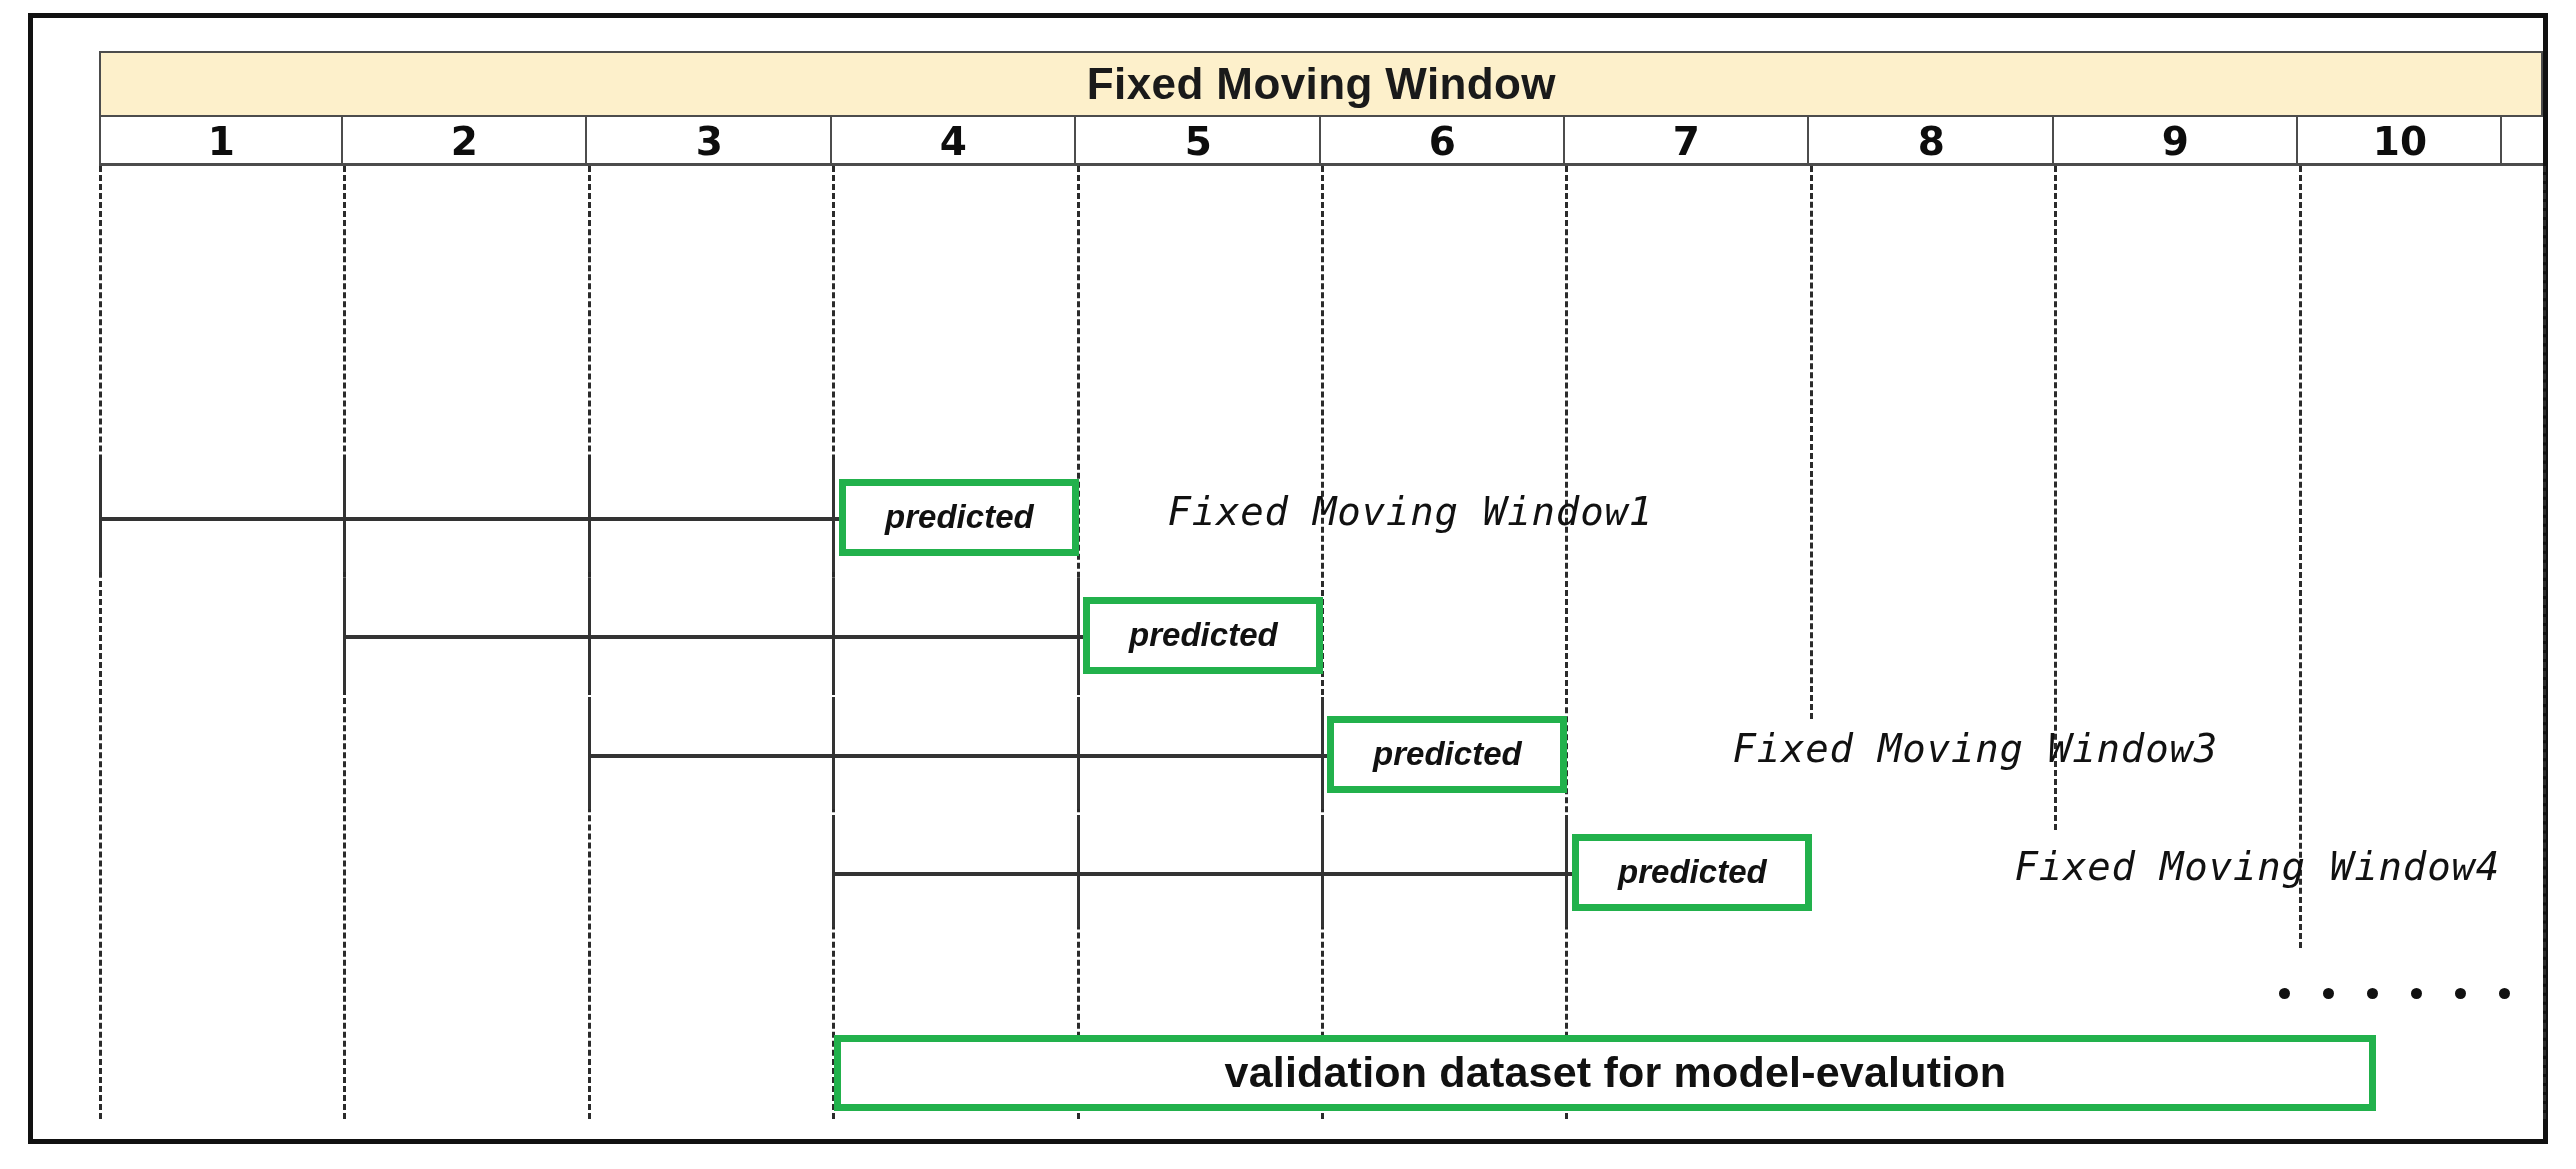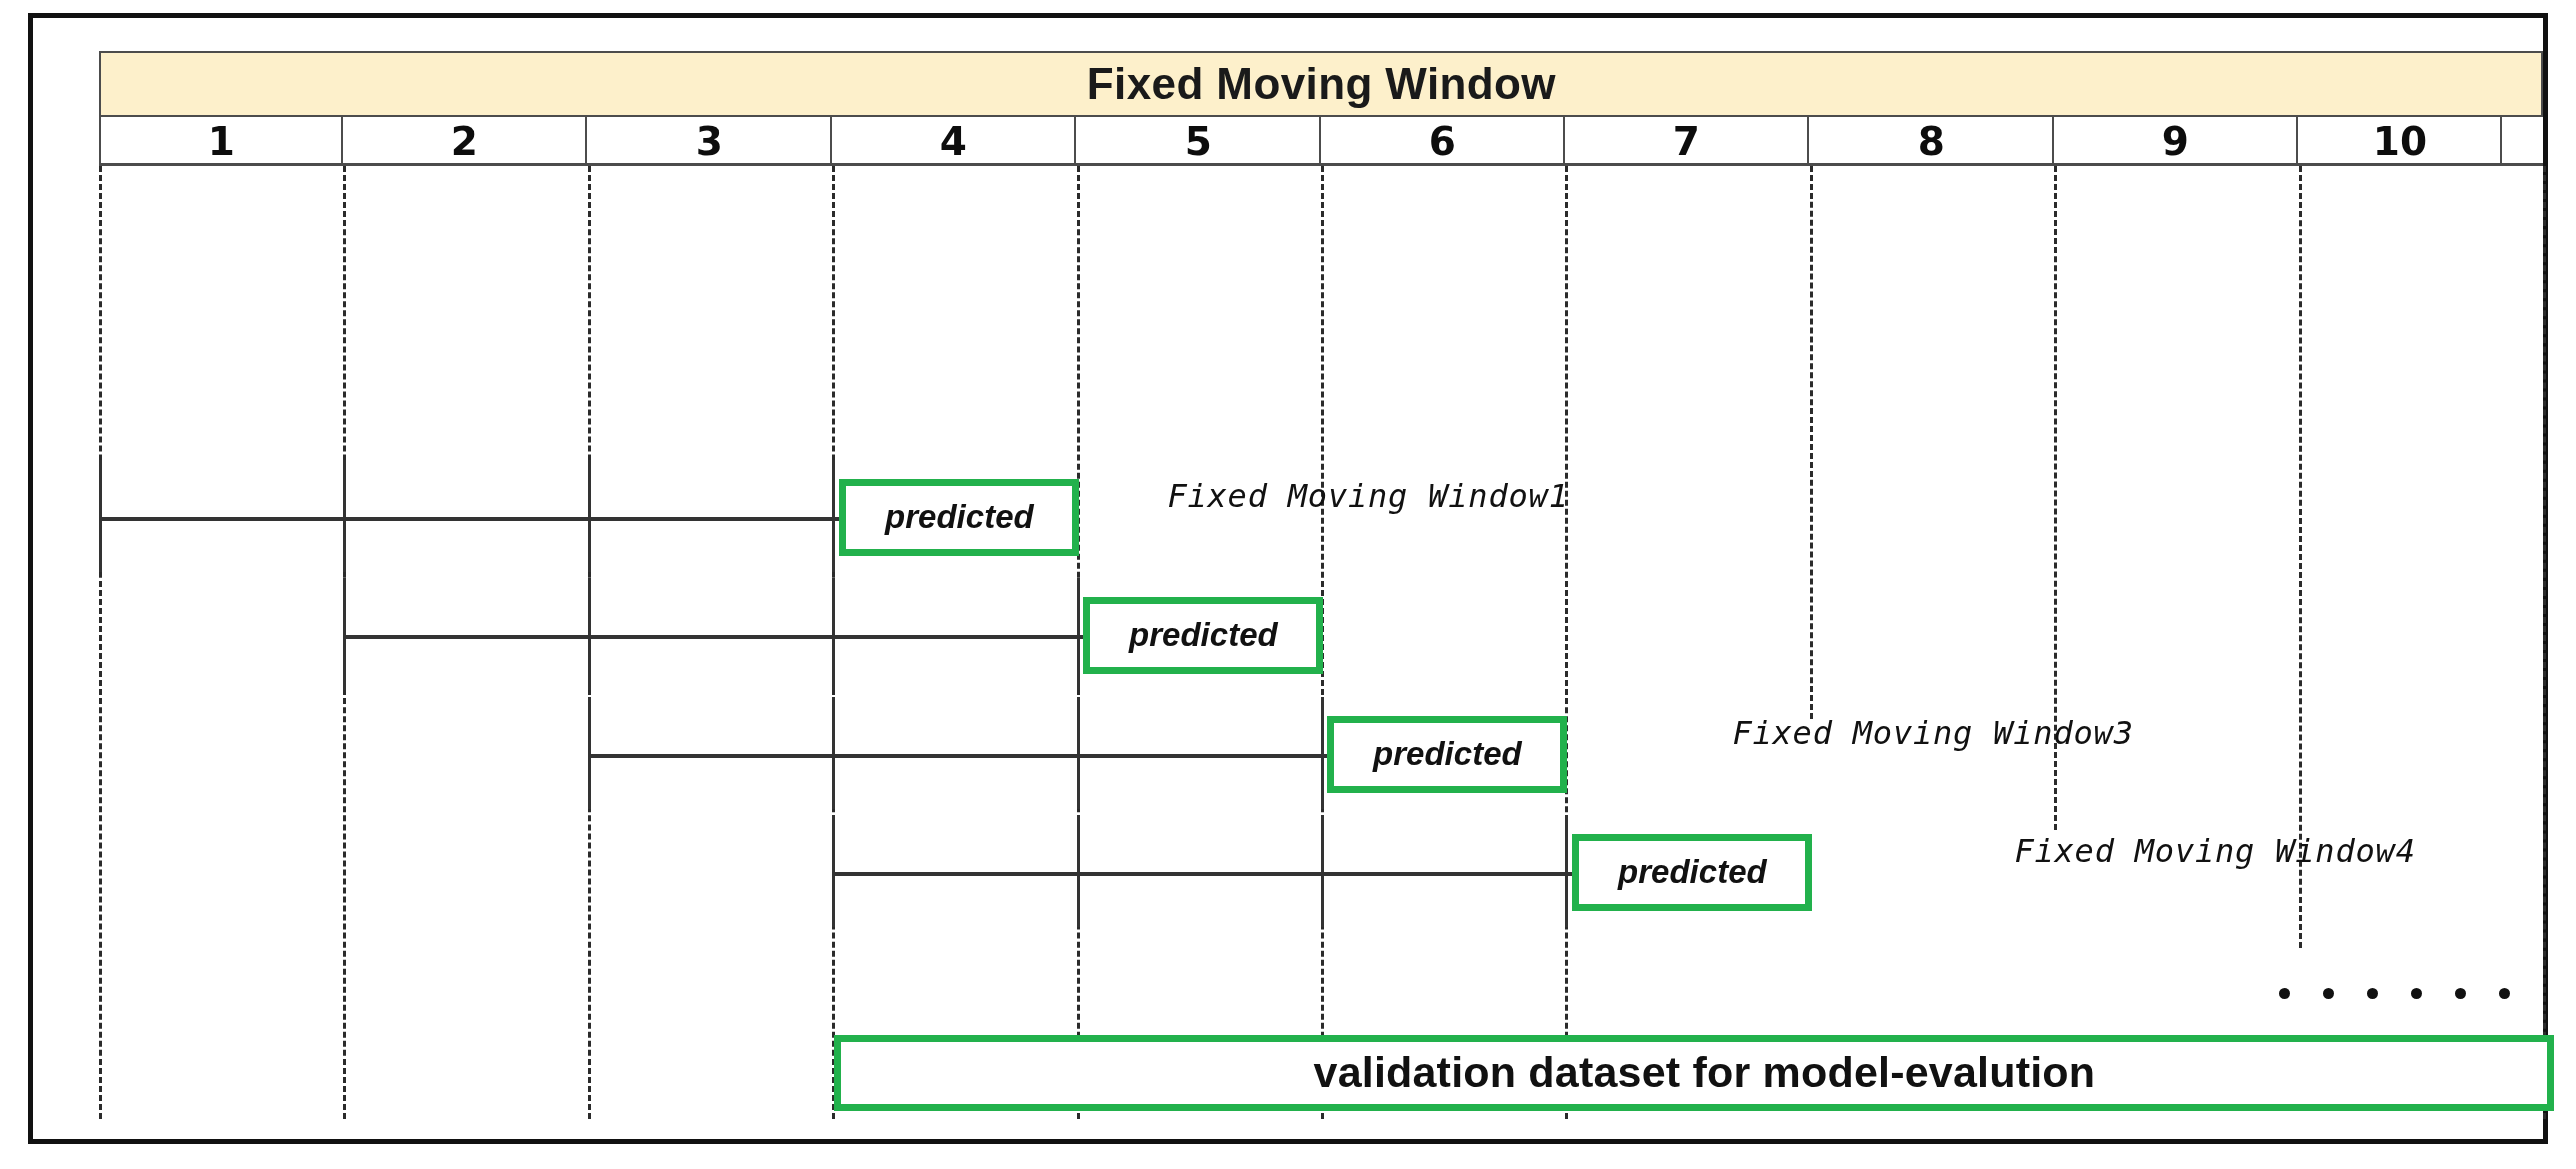--- a/index.html
+++ b/index.html
@@ -126,22 +126,22 @@
     justify-content: center;
     font-size: 33px;
     font-weight: bold;
     font-style: italic;
     color: #111111;
     font-family: "Liberation Sans", sans-serif;
   }
 
   .window-label {
     position: absolute;
-    top: 31px;
-    font-size: 32px;
+    top: 43px;
+    font-size: 39px;
     font-style: italic;
     color: #111111;
     white-space: nowrap;
     font-family: "DejaVu Sans Mono", monospace;
     letter-spacing: 0.8px;
   }
 
   
   #ellipsis-dots {
     position: absolute;
@@ -156,21 +156,21 @@
     height: 11px;
     border-radius: 50%;
     background: #111111;
   }
 
   
   #validation-bar {
     position: absolute;
     left: 735px;
     top: 984px;
-    width: 1720px;
+    width: 1542px;
     height: 76px;
     border: 7.1px solid #22B14C;
     background: #ffffff;
     box-sizing: border-box;
     display: flex;
     align-items: center;
     justify-content: center;
     padding-left: 20px;
   }
   #validation-text {

